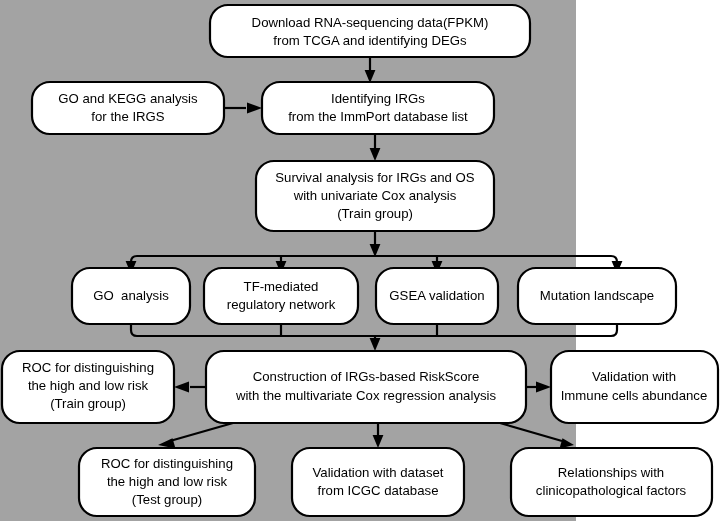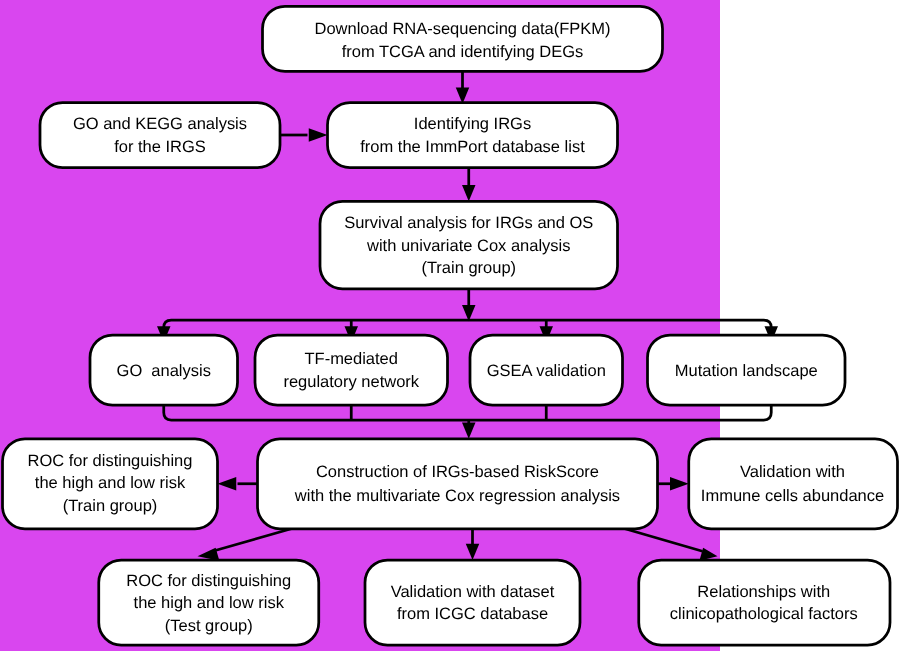--- a/index.html
+++ b/index.html
@@ -10,21 +10,21 @@
   body {
     width: 720px;
     height: 521px;
     overflow: hidden;
     font-family: "Liberation Sans", sans-serif;
   }
   #flowchart-root {
     position: relative;
     width: 576px;
     height: 521px;
-    background: #d946ef;
+    background: #a3a3a3;
   }
   svg#flow-svg {
     display: block;
     width: 720px;
     height: 521px;
   }
   .node-box {
     fill: #ffffff;
     stroke: #000000;
     stroke-width: 2.2;

